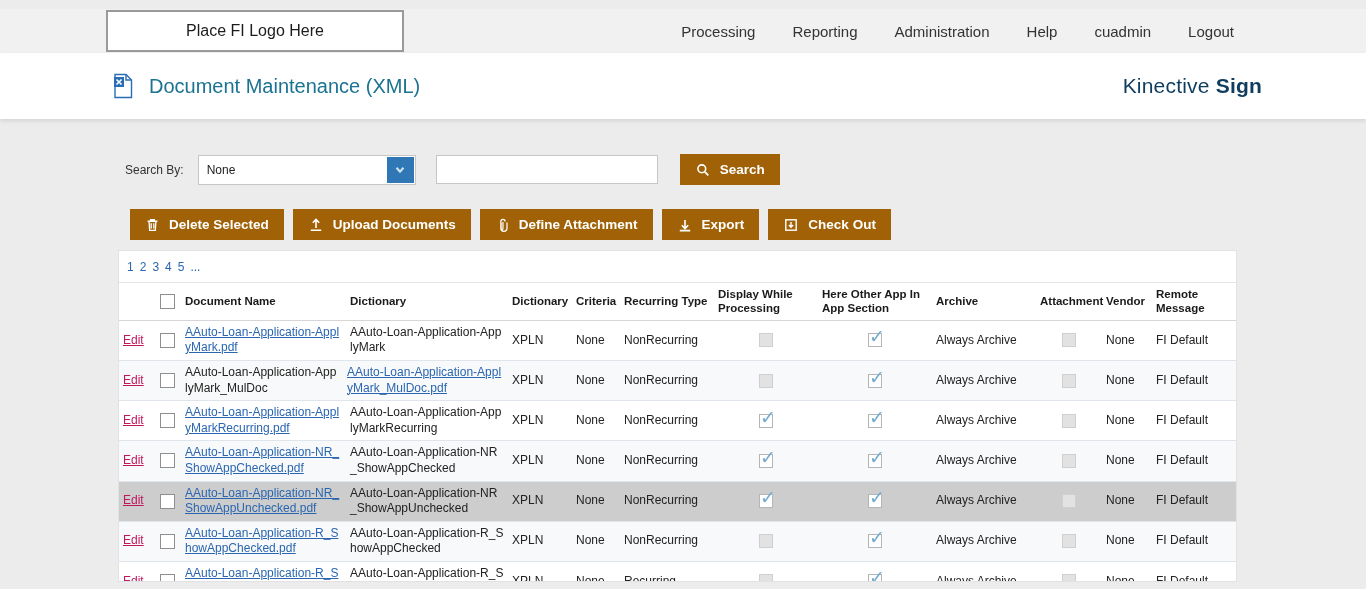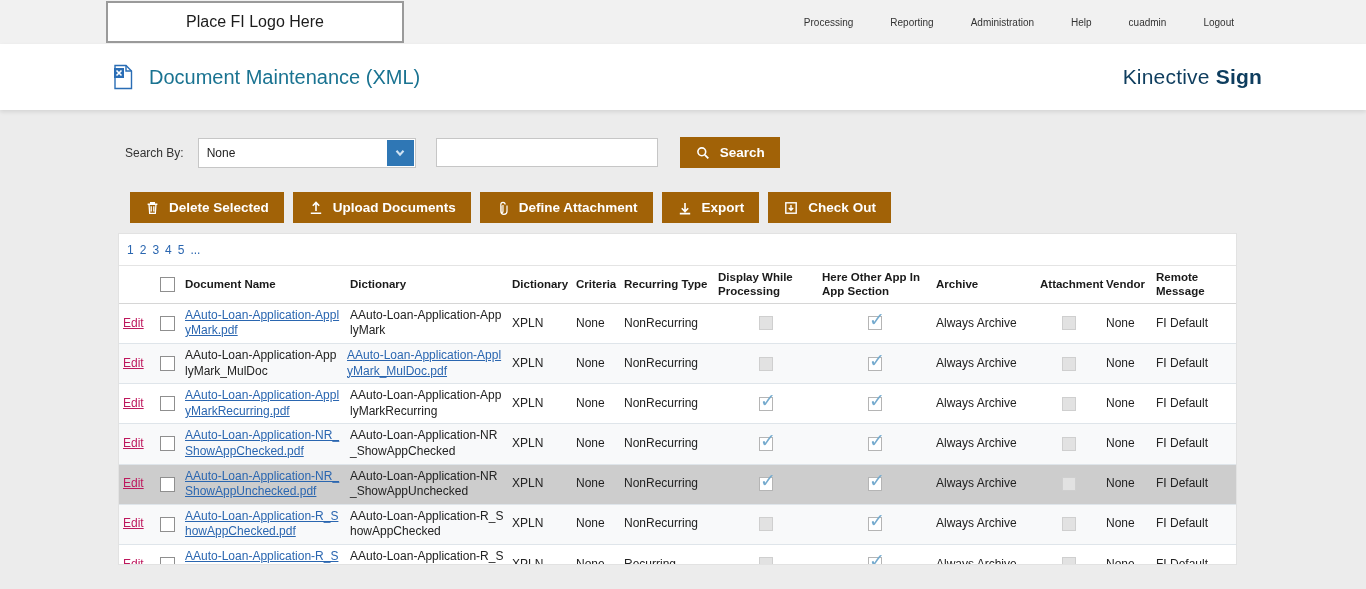--- a/index.html
+++ b/index.html
@@ -1,36 +1,36 @@
 <!DOCTYPE html>
 <html><head>
 <meta charset="utf-8">
 <style>
   * { box-sizing: border-box; margin: 0; padding: 0; }
   html,body { width:1366px; height:589px; overflow:hidden; }
   body { font-family:"Liberation Sans", sans-serif; background:#ececec; color:#222; }
   a { cursor:pointer; }
 
   
-  .topbar { height:44px; background:#f1f1f1; display:flex; align-items:center; }
+  .topbar { height:44px; background:#f1f1f1; display:flex; align-items:center;margin-top:9px; }
   .logo-box { margin-left:106px; width:298px; height:42px; background:#fff; border:2px solid #9a9a9a;
               display:flex; align-items:center; justify-content:center; font-size:16px; color:#1c1c1c; }
-  .nav { margin-left:auto; margin-right:132px; display:flex; gap:37px; font-size:10px; color:#333; }
+  .nav { margin-left:auto; margin-right:132px; display:flex; gap:37px; font-size:15px; color:#333; }
   .nav a { color:#333; text-decoration:none; }
 
   
   .header-band { height:66px; background:#fff; display:flex; align-items:center;
                  box-shadow:0 2px 4px rgba(0,0,0,0.10); position:relative; z-index:2; }
   .doc-icon { margin-left:110px; width:26px; height:26px; position:relative; }
   .page-title { margin-left:13px; font-size:20px; color:#1a7391; font-weight:400; }
   .brand { margin-left:auto; margin-right:104px; font-size:21px; color:#0e3d5e; letter-spacing:.2px; }
   .brand b { font-weight:700; }
 
   
-  .search-row { display:flex; align-items:center; margin-left:125px; margin-top:27px; height:31px; }
+  .search-row { display:flex; align-items:center; margin-left:125px; margin-top:35px; height:31px; }
   .search-label { font-size:12px; color:#333; margin-right:14px; }
   .dropdown { width:218px; height:30px; background:#fff; border:1px solid #c6c6c6; display:flex; align-items:center; }
   .dropdown .val { padding-left:8px; font-size:12px; color:#222; }
   .dd-btn { margin-left:auto; width:27px; height:26px; margin-right:1px; background:#2f77b5;
             display:flex; align-items:center; justify-content:center; border:none; cursor:pointer; }
   .search-input { margin-left:20px; width:222px; height:29px; border:1px solid #c6c6c6; font-size:12px;
                   padding:0 7px; font-family:"Liberation Sans", sans-serif; }
   .btn-blue { height:31px; padding:0 15px; background:#a16207; color:#fff; font-weight:bold; font-size:13.5px;
               display:flex; align-items:center; gap:9px; border:none; cursor:pointer;
               font-family:"Liberation Sans", sans-serif; }

